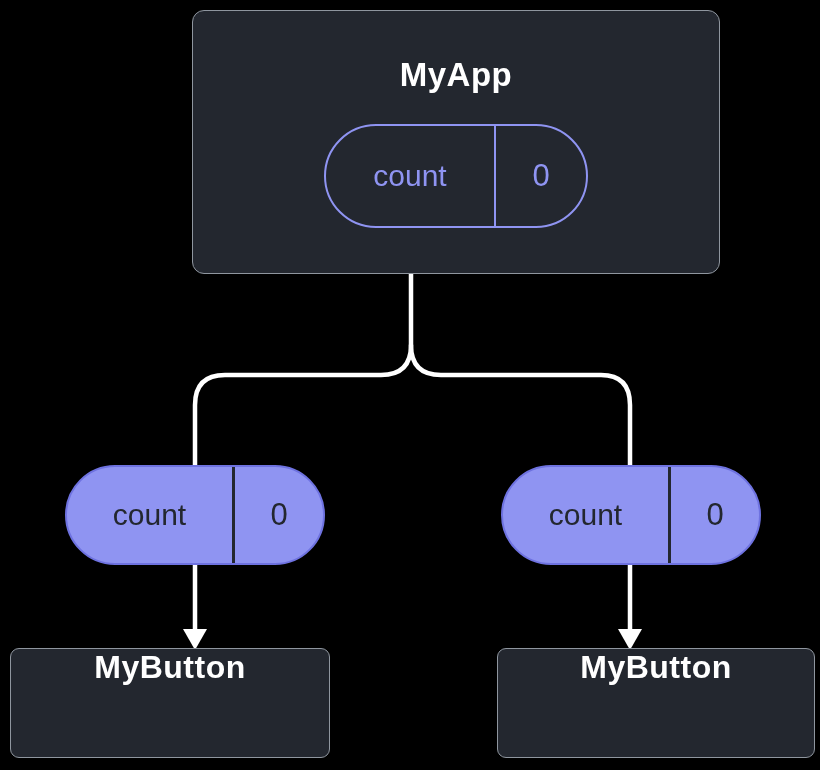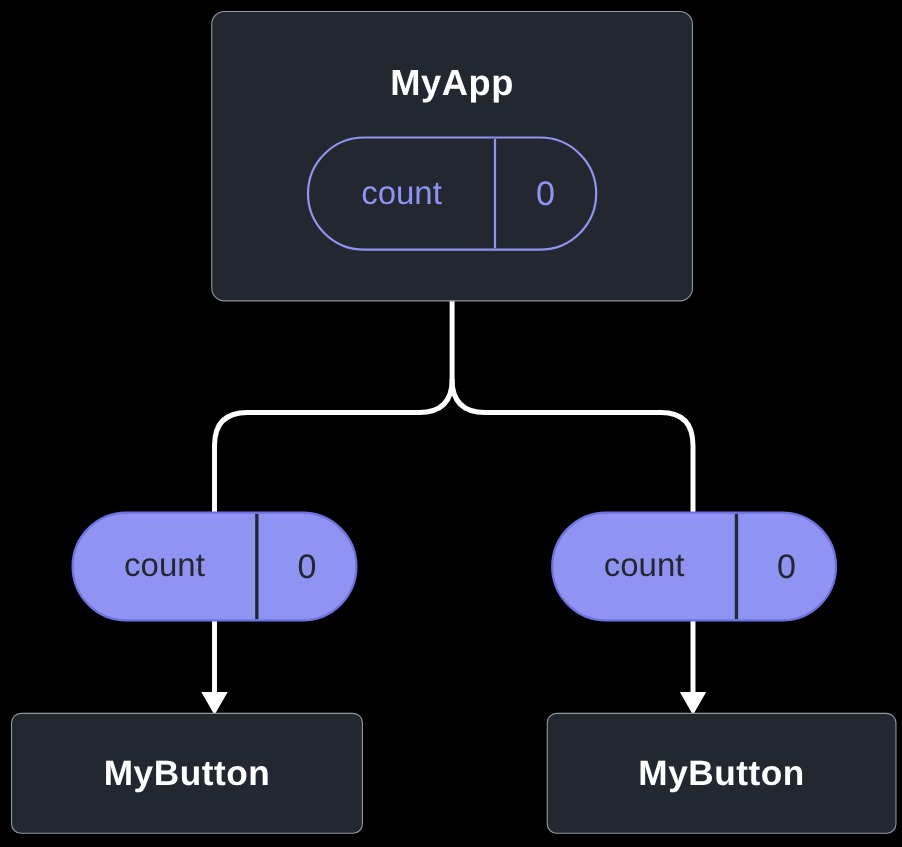--- a/index.html
+++ b/index.html
@@ -35,21 +35,21 @@
   .node {
     position: absolute;
     background: var(--node-fill, #23272f);
     border: 1.5px solid var(--node-border, #8f969f);
     color: var(--node-text, #ffffff);
     box-sizing: border-box;
   }
   .root {
     left: 192px;
     top: 10px;
-    width: 438px;
+    width: 528px;
     height: 264px;
     border-radius: 12px;
     display: flex;
     flex-direction: column;
     align-items: center;
     justify-content: center;
     gap: 30px;
   }
   .node-title {
     text-align: center;
@@ -103,21 +103,20 @@
     width: 88px;
     border-left: 3px solid var(--pill-divider, #23272f);
   }
   .prop-pill.left { left: 65px; }
   .prop-pill.right { left: 501px; }
   .child {
     top: 648px;
     height: 110px;
     border-radius: 9px;
     display: flex;
-    align-items: center;
     justify-content: center;
   }
   .child .node-title { font-size: 32px; }
   .child.left { left: 10px; width: 320px; }
   .child.right { left: 497px; width: 318px; }
 </style>
 </head>
 <body>
 
 <div class="canvas">

